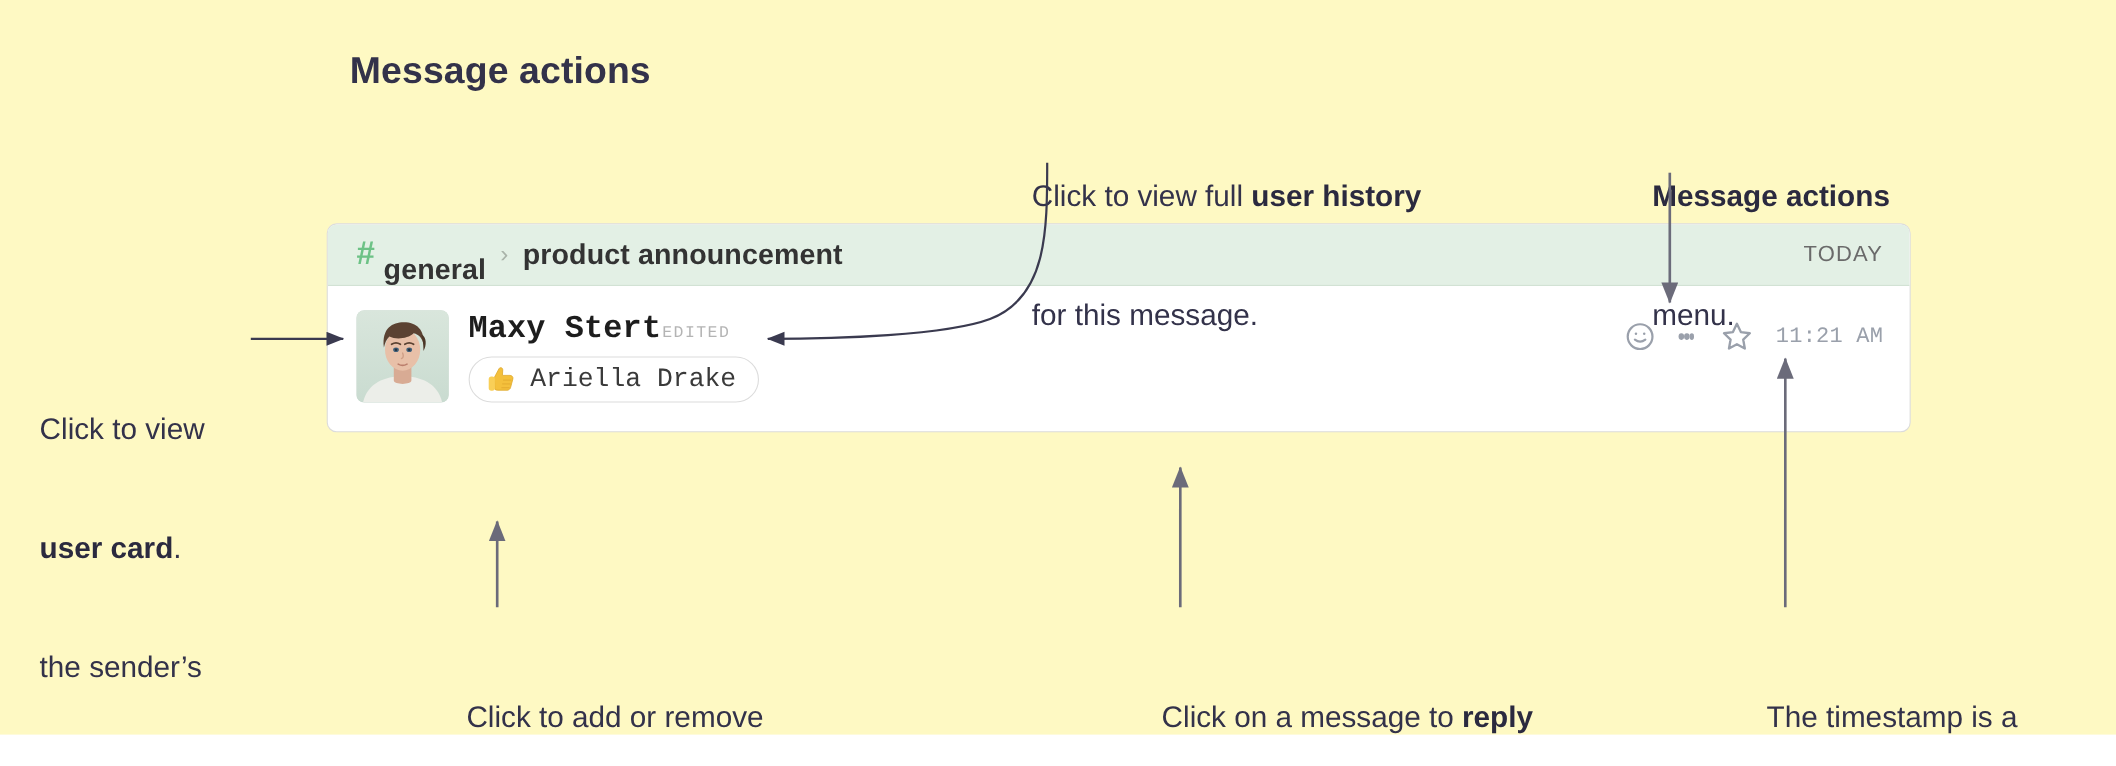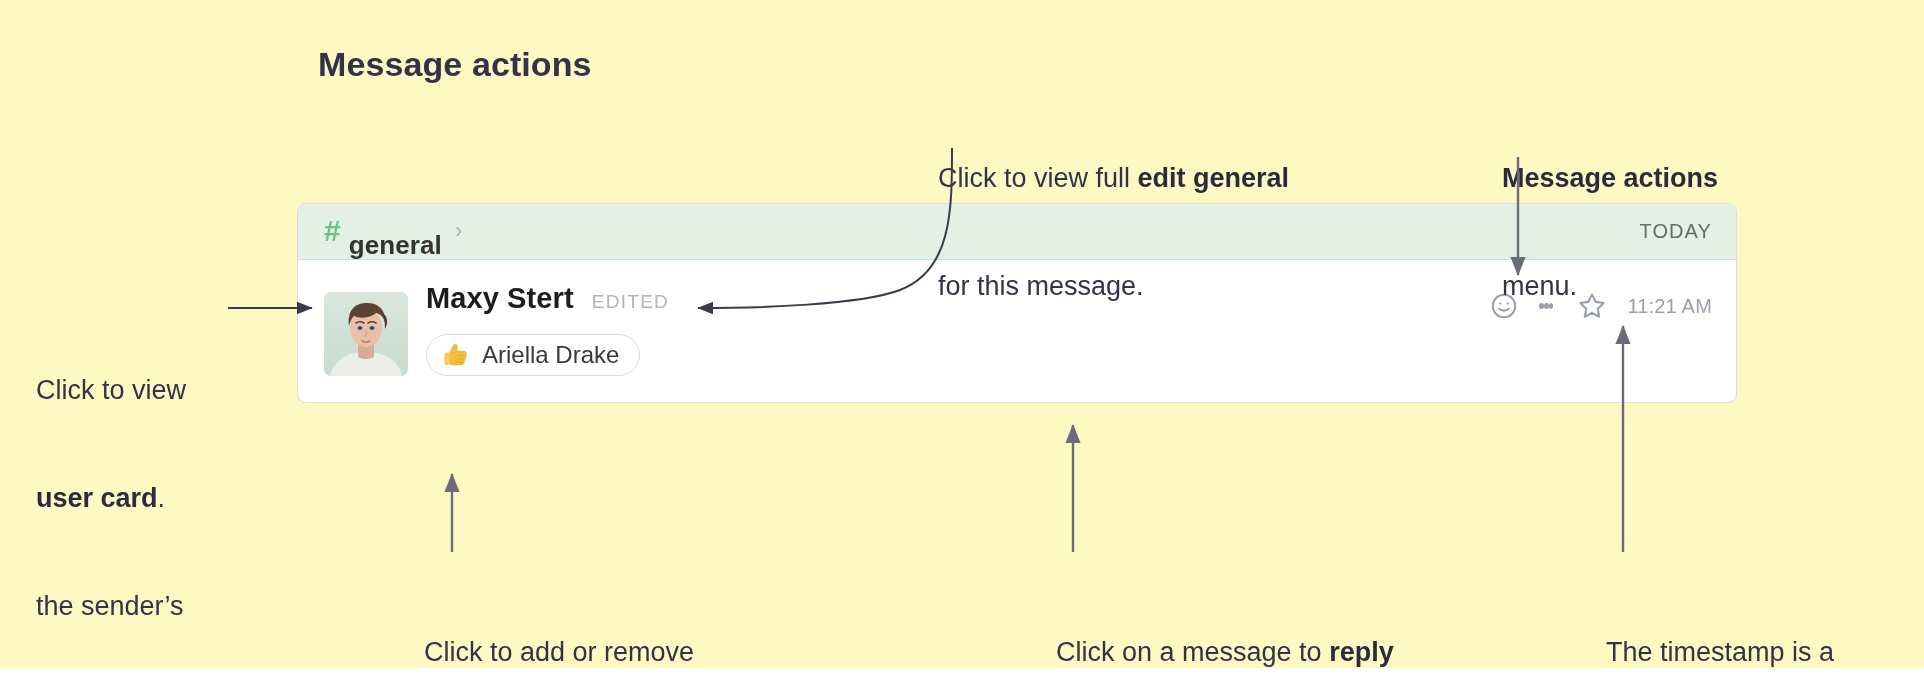--- a/index.html
+++ b/index.html
@@ -97,21 +97,22 @@
     font-size: 20px;
     color: #6a6a6a;
     letter-spacing: 1.1px;
     font-weight: 400;
   }
 
   #card-body {
     position: relative;
     padding: 22px 24px 26px 26px;
     display: flex;
-    align-items: flex-end;
+    align-items: center;
+    font-family: Liberation Mono, monospace;
   }
 
   
   .avatar {
     width: 84px;
     height: 84px;
     border-radius: 7px;
     flex: 0 0 84px;
     overflow: hidden;
     position: relative;
@@ -129,35 +130,35 @@
     align-items: baseline;
     height: 36px;
   }
   .sender-name {
     font-size: 29px;
     font-weight: 700;
     color: #1d1d1d;
     letter-spacing: 0.1px;
   }
   .edited-tag {
-    margin-left: 18px;
-    font-size: 19px;
+    margin-left: 1px;
+    font-size: 15px;
     letter-spacing: 1.3px;
     color: #b4b4b4;
     font-weight: 400;
   }
   .msg-text {
     margin-top: 10px;
     font-size: 29px;
     line-height: 38px;
     color: #3a3a3a;
     font-weight: 400;
   }
   .reaction-row {
-    margin-top: 16px;
+    margin-top: 6px;
   }
   .reaction-pill {
     display: inline-flex;
     align-items: center;
     border: 1.5px solid #dcdcdc;
     border-radius: 24px;
     padding: 5px 20px 5px 14px;
     background: #ffffff;
   }
   .reaction-emoji {
@@ -221,20 +222,21 @@
 <div id="canvas">
 
   <div id="page-title">Message actions</div>
 
   <div id="msg-card">
 
     <div id="card-header">
       <span class="hash-icon">#</span>
       <span class="stream-name">general</span>
       <span class="crumb-sep">›</span>
+      <span class="topic-name">product announcement</span>
       <span class="header-spacer"></span>
       <span class="today-label">TODAY</span>
     </div>
 
     <div id="card-body">
 
       <div class="avatar">
         <svg viewBox="0 0 84 84" xmlns="http://www.w3.org/2000/svg">
           <defs>
             <linearGradient id="bg" x1="0" y1="0" x2="0" y2="1">
@@ -317,21 +319,21 @@
             <path d="M12 3.3 l2.7 5.6 6.1 0.8 -4.5 4.3 1.1 6.1 -5.4 -2.9 -5.4 2.9 1.1 -6.1 -4.5 -4.3 6.1 -0.8 Z"></path>
           </svg>
         </span>
         <span class="timestamp">11:21 AM</span>
       </div>
 
     </div>
   </div>
 
   <div class="anno" style="left:938px; top:88px;">
-    <div><span>Click to view full </span><b>edit general</b></div>
+    <div><span>Click to view full </span><b>user history</b></div>
     <div>for this message.</div>
   </div>
 
   <div class="anno" style="left:1502px; top:88px;">
     <div><b>Message actions</b></div>
     <div>menu.</div>
   </div>
 
   <div class="anno" style="left:36px; top:300px;">
     <div>Click to view</div>

